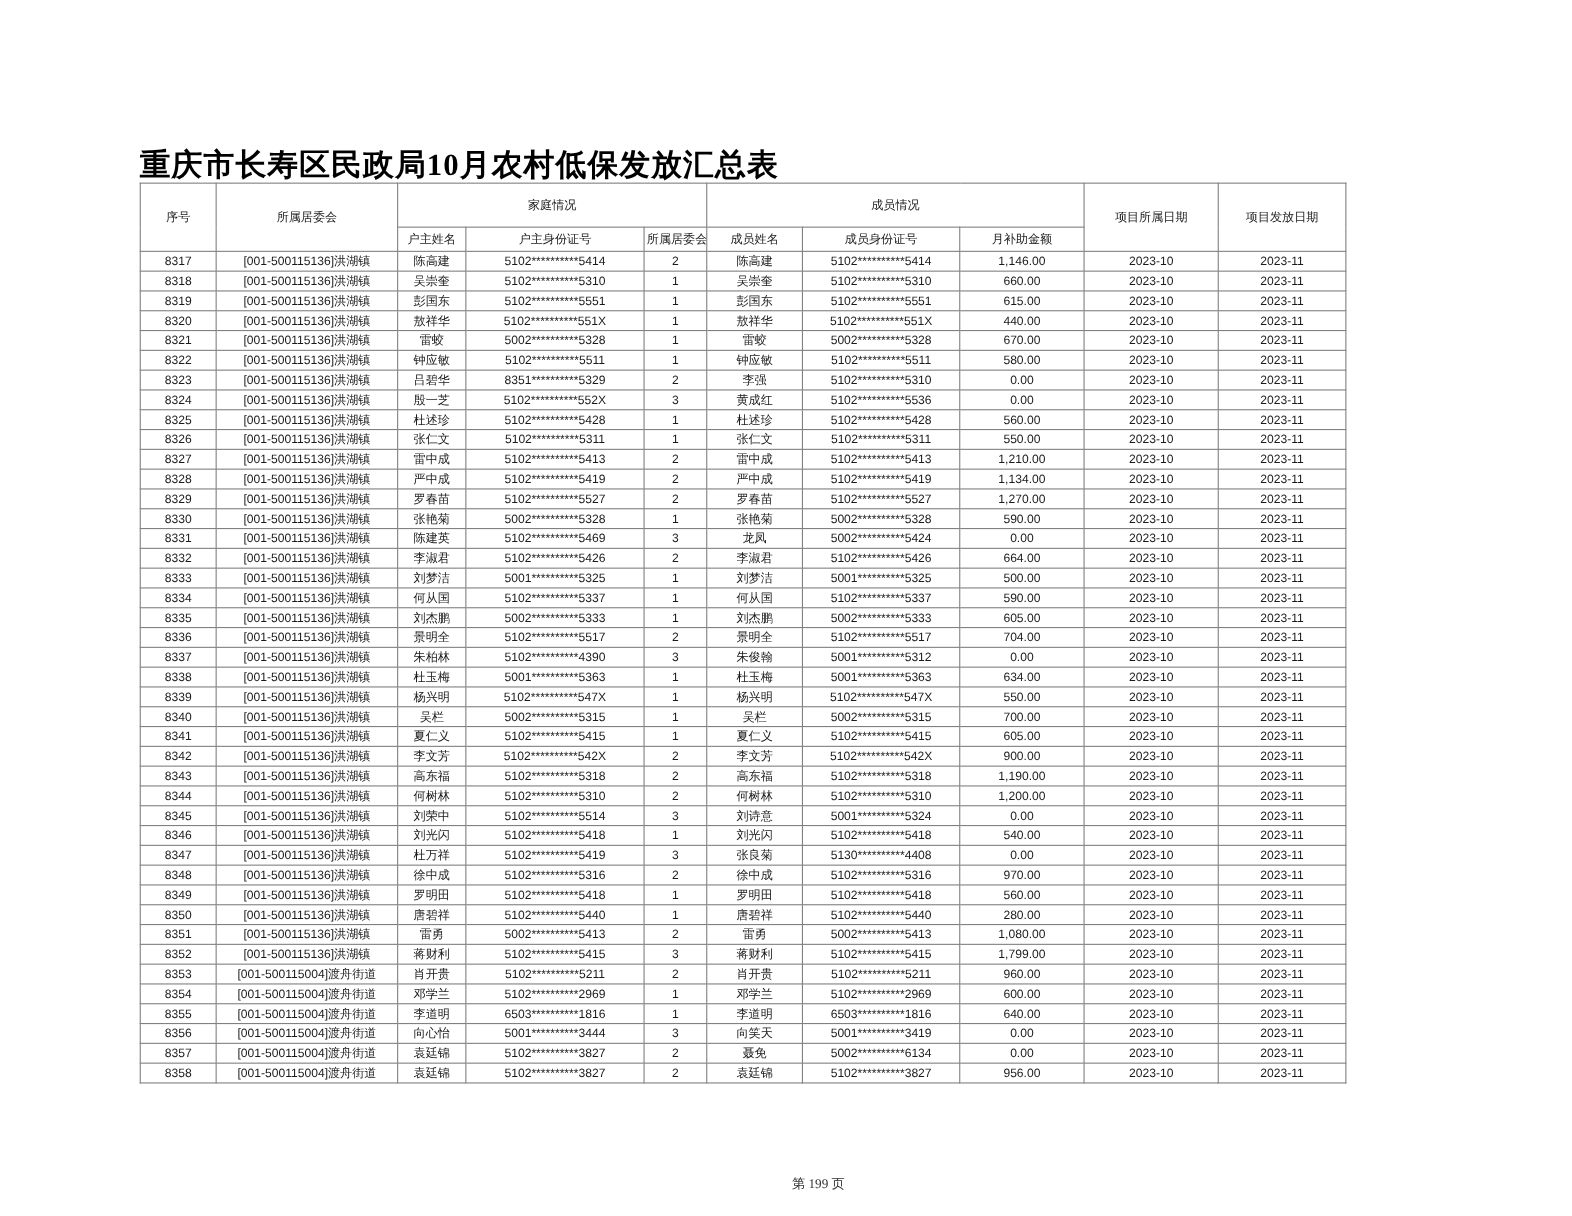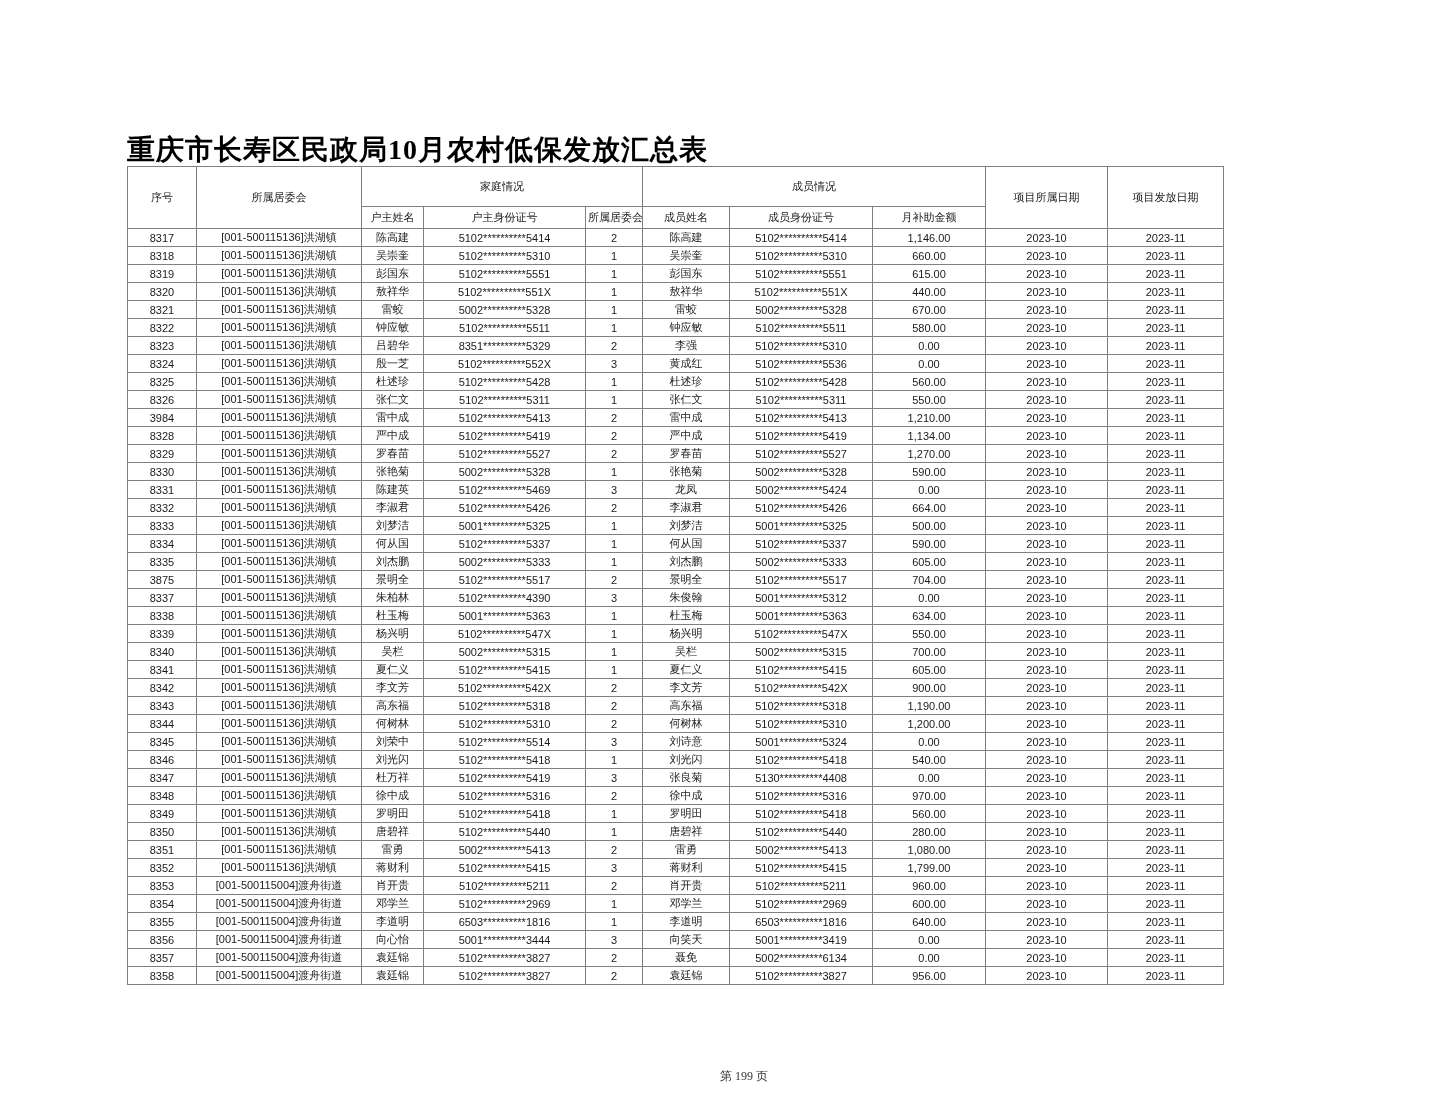--- a/index.html
+++ b/index.html
@@ -207,21 +207,21 @@
           <td>张仁文</td>
           <td>5102**********5311</td>
           <td>1</td>
           <td>张仁文</td>
           <td>5102**********5311</td>
           <td>550.00</td>
           <td>2023-10</td>
           <td>2023-11</td>
         </tr>
         <tr>
-          <td>3984</td>
+          <td>8327</td>
           <td>[001-500115136]洪湖镇</td>
           <td>雷中成</td>
           <td>5102**********5413</td>
           <td>2</td>
           <td>雷中成</td>
           <td>5102**********5413</td>
           <td>1,210.00</td>
           <td>2023-10</td>
           <td>2023-11</td>
         </tr>
@@ -315,21 +315,21 @@
           <td>刘杰鹏</td>
           <td>5002**********5333</td>
           <td>1</td>
           <td>刘杰鹏</td>
           <td>5002**********5333</td>
           <td>605.00</td>
           <td>2023-10</td>
           <td>2023-11</td>
         </tr>
         <tr>
-          <td>3875</td>
+          <td>8336</td>
           <td>[001-500115136]洪湖镇</td>
           <td>景明全</td>
           <td>5102**********5517</td>
           <td>2</td>
           <td>景明全</td>
           <td>5102**********5517</td>
           <td>704.00</td>
           <td>2023-10</td>
           <td>2023-11</td>
         </tr>

